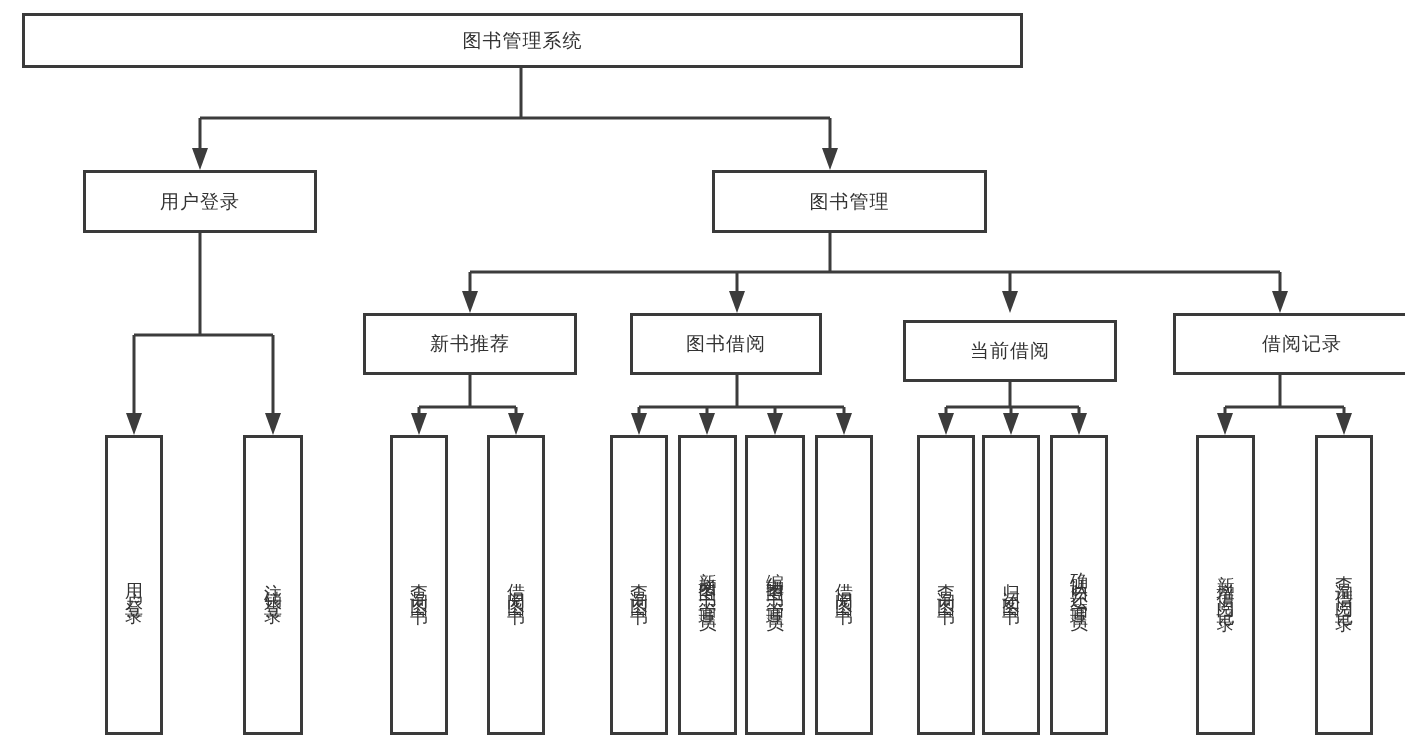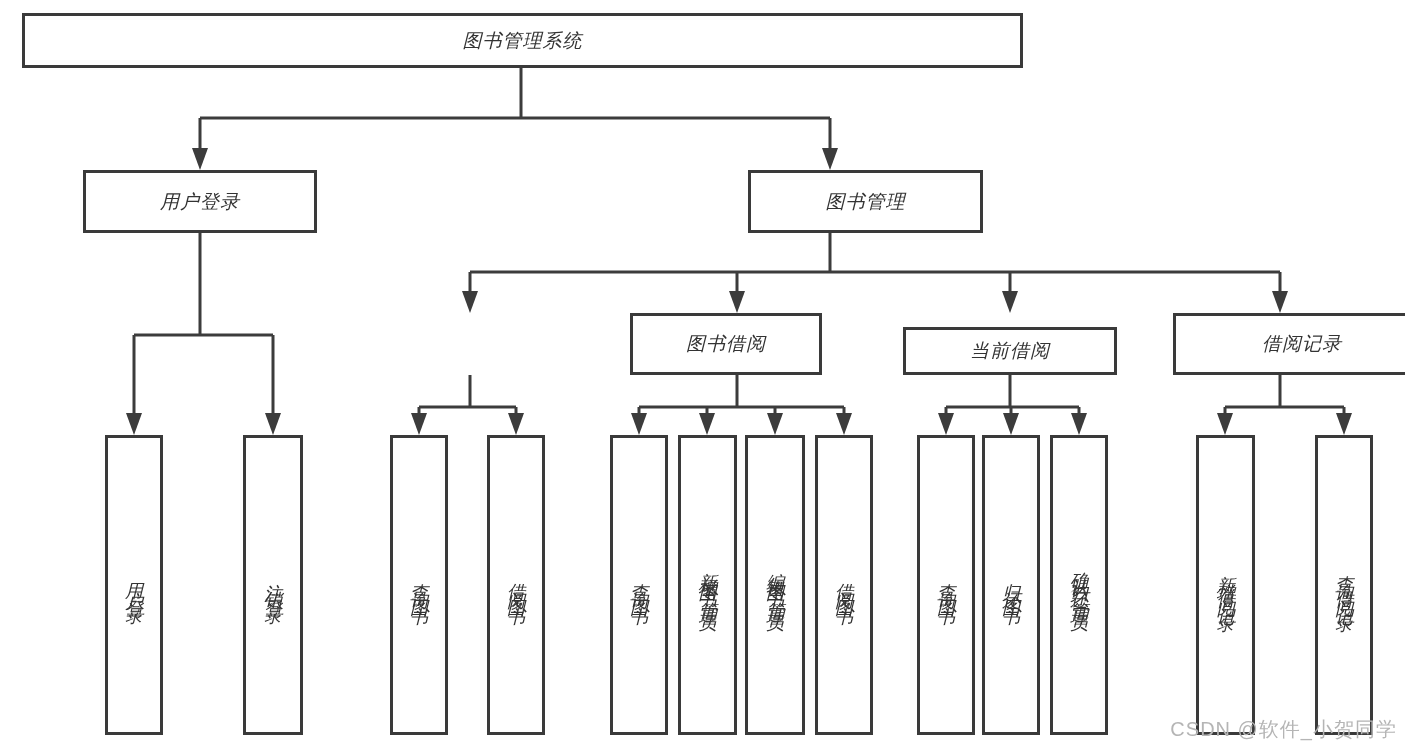--- a/index.html
+++ b/index.html
@@ -12,21 +12,20 @@
   }
   .node{
     position:absolute;
     box-sizing:border-box;
     border:3px solid var(--border,#3a3a3a);
     background:#fff;
     color:var(--text,#333);
     display:flex;
     align-items:center;
     justify-content:center;
-    font-style:italic;
   }
   .hbox{
     font-size:19px;
     letter-spacing:1px;
   }
   .vbox{
     top:435px;
     height:300px;
     writing-mode:vertical-rl;
     text-orientation:mixed;
@@ -96,38 +95,38 @@
     <polygon points="1071,413 1087,413 1079,435"></polygon>
 
     <path d="M1280,375 L1280,407 M1225,407 L1344,407 M1225,407 L1225,415 M1344,407 L1344,415"></path>
     <polygon points="1217,413 1233,413 1225,435"></polygon>
     <polygon points="1336,413 1352,413 1344,435"></polygon>
   </svg>
 
   <div class="node hbox" style="left:22px;top:13px;width:1001px;height:55px">图书管理系统</div>
 
   <div class="node hbox" style="left:83px;top:170px;width:234px;height:63px">用户登录</div>
-  <div class="node hbox" style="left:748px;top:170px;width:235px;height:63px">图书管理</div>
+  <div class="node hbox" style="left:712px;top:170px;width:275px;height:63px">图书管理</div>
 
+  <div class="node hbox" style="left:363px;top:313px;width:214px;height:62px">新书推荐</div>
   <div class="node hbox" style="left:630px;top:313px;width:192px;height:62px">图书借阅</div>
-  <div class="node hbox" style="left:903px;top:327px;width:214px;height:48px">当前借阅</div>
+  <div class="node hbox" style="left:903px;top:320px;width:214px;height:62px">当前借阅</div>
   <div class="node hbox" style="left:1173px;top:313px;width:258px;height:62px">借阅记录</div>
 
   <div class="node vbox" style="left:105px;width:58px">用户登录</div>
   <div class="node vbox" style="left:243px;width:60px">注销登录</div>
 
   <div class="node vbox" style="left:390px;width:58px">查询图书</div>
   <div class="node vbox" style="left:487px;width:58px">借阅图书</div>
 
   <div class="node vbox" style="left:610px;width:58px">查询图书</div>
   <div class="node vbox long" style="left:678px;width:59px">新增图书（管理员）</div>
   <div class="node vbox long" style="left:745px;width:60px">编辑图书（管理员）</div>
   <div class="node vbox" style="left:815px;width:58px">借阅图书</div>
 
   <div class="node vbox" style="left:917px;width:58px">查询图书</div>
   <div class="node vbox" style="left:982px;width:58px">归还图书</div>
   <div class="node vbox long" style="left:1050px;width:58px">确认归还（管理员）</div>
 
   <div class="node vbox" style="left:1196px;width:59px">新增借阅记录</div>
   <div class="node vbox" style="left:1315px;width:58px">查询借阅记录</div>
 
-  <div id="watermark">CSDN @软件_小贺同学</div>
 </div>
 
 </body></html>

